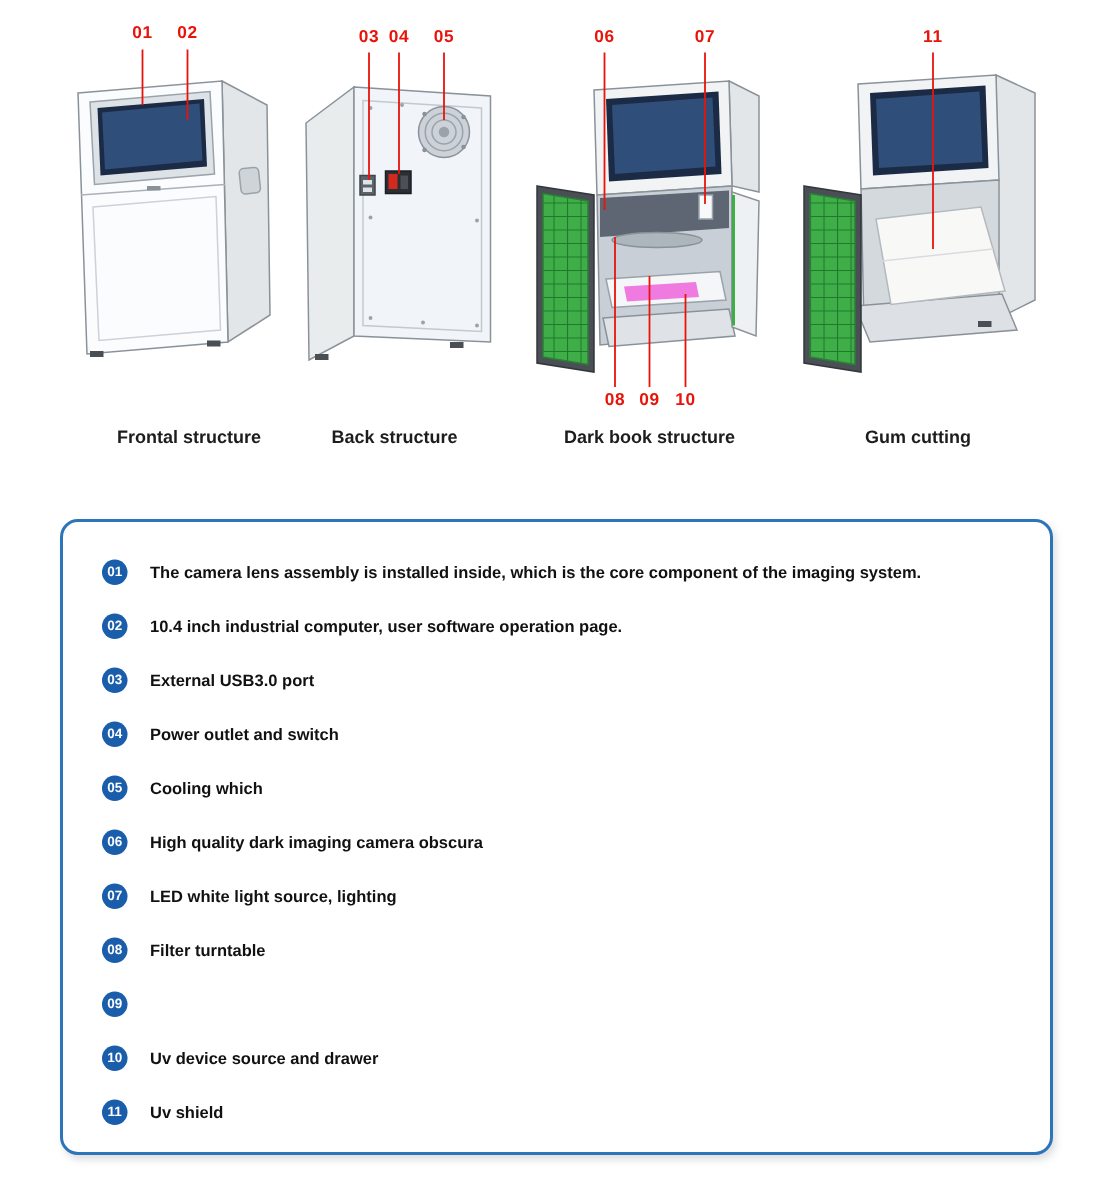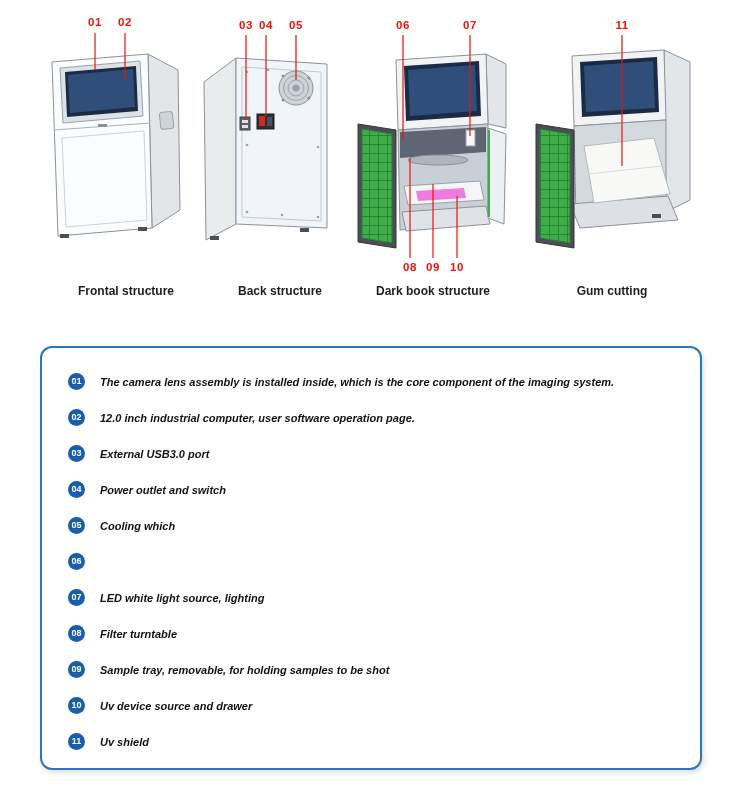--- a/index.html
+++ b/index.html
@@ -22,21 +22,21 @@
     background:#ffffff; box-shadow:2px 3px 5px rgba(120,130,140,.25);
     padding:25px 18px 0 26px;
   }
   .legend-row { display:flex; align-items:center; height:17px; margin-bottom:19px; }
   .badge {
     flex:0 0 17px; width:17px; height:17px; border-radius:50%;
     background:var(--badge-blue,#1a5dab); color:#ffffff;
     font-size:9px; font-weight:bold; line-height:17px; text-align:center;
     margin-right:15px;
   }
-  .legend-text { font-size:11px; font-weight:bold; color:#111111; white-space:nowrap;font-style:italic; }
+  .legend-text { font-size:11px; font-weight:bold; color:#111111; white-space:nowrap; }
   .leaders line { stroke:var(--callout-red,#e8140a); stroke-width:1.2; }
 </style>
 </head>
 <body>
 
 <div class="stage">
 
   <svg class="diagram" width="741" height="330" viewBox="0 0 741 330">
     <defs>
       <pattern id="gasket" width="9" height="9" patternUnits="userSpaceOnUse">
@@ -141,59 +141,59 @@
   <div class="callout" style="left:266px; top:19px;">04</div>
   <div class="callout" style="left:296px; top:19px;">05</div>
   <div class="callout" style="left:403px; top:19px;">06</div>
   <div class="callout" style="left:470px; top:19px;">07</div>
   <div class="callout" style="left:622px; top:19px;">11</div>
   <div class="callout" style="left:410px; top:261px;">08</div>
   <div class="callout" style="left:433px; top:261px;">09</div>
   <div class="callout" style="left:457px; top:261px;">10</div>
 
   <div class="caption" style="left:112px;margin-left:14px;">Frontal structure</div>
-  <div class="caption" style="left:280px;">Back structure</div>
+  <div class="caption" style="left:263px;">Back structure</div>
   <div class="caption" style="left:433px;">Dark book structure</div>
   <div class="caption" style="left:612px;text-align:right;">Gum cutting</div>
 
   <div class="legend-panel">
     <div class="legend-row">
       <span class="badge">01</span>
       <span class="legend-text">The camera lens assembly is installed inside, which is the core component of the imaging system.</span>
     </div>
     <div class="legend-row">
       <span class="badge">02</span>
-      <span class="legend-text">12.0 inch industrial computer, user software operation page.</span>
+      <span class="legend-text">10.4 inch industrial computer, user software operation page.</span>
     </div>
     <div class="legend-row">
       <span class="badge">03</span>
       <span class="legend-text">External USB3.0 port</span>
     </div>
     <div class="legend-row">
       <span class="badge">04</span>
       <span class="legend-text">Power outlet and switch</span>
     </div>
     <div class="legend-row">
       <span class="badge">05</span>
       <span class="legend-text">Cooling which</span>
     </div>
     <div class="legend-row">
       <span class="badge">06</span>
+      <span class="legend-text">High quality dark imaging camera obscura</span>
     </div>
     <div class="legend-row">
       <span class="badge">07</span>
       <span class="legend-text">LED white light source, lighting</span>
     </div>
     <div class="legend-row">
       <span class="badge">08</span>
       <span class="legend-text">Filter turntable</span>
     </div>
     <div class="legend-row">
       <span class="badge">09</span>
-      <span class="legend-text">Sample tray, removable, for holding samples to be shot</span>
     </div>
     <div class="legend-row">
       <span class="badge">10</span>
       <span class="legend-text">Uv device source and drawer</span>
     </div>
     <div class="legend-row">
       <span class="badge">11</span>
       <span class="legend-text">Uv shield</span>
     </div>
   </div>

